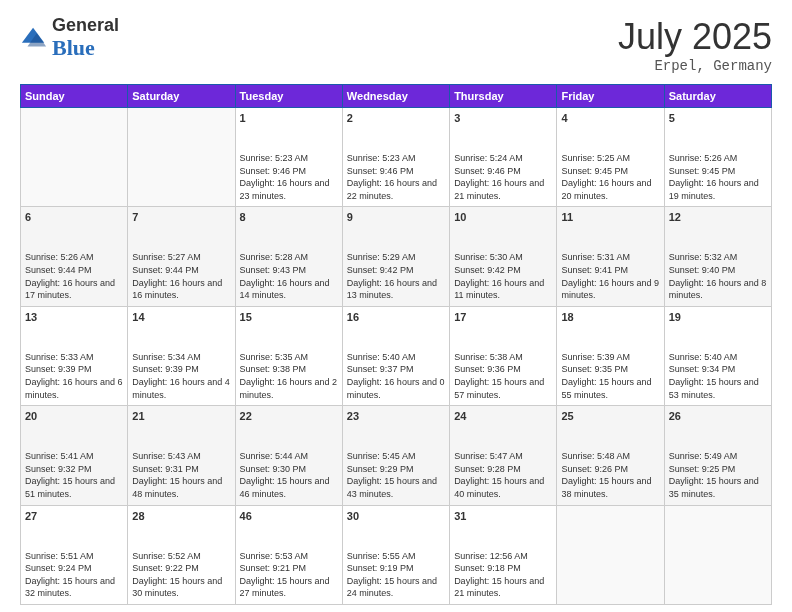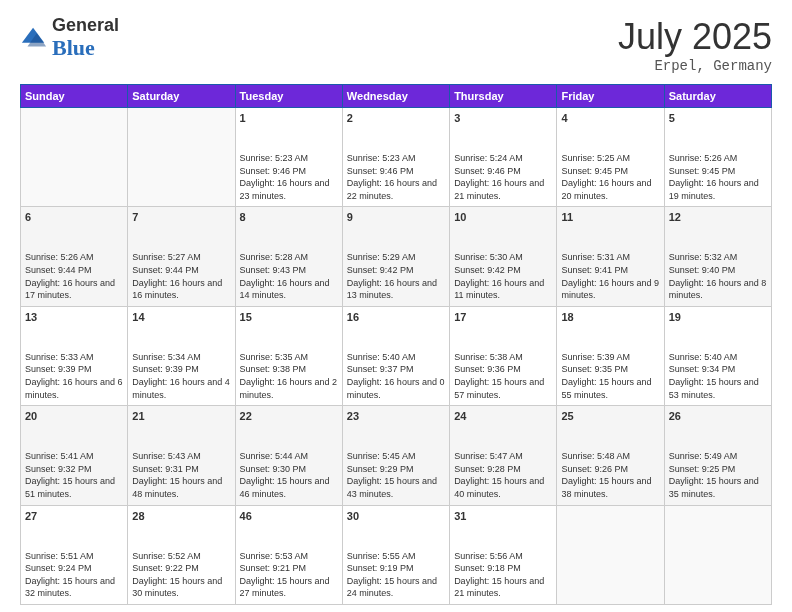--- a/index.html
+++ b/index.html
@@ -354,21 +354,21 @@
           </td>
           <td>
             <span class="day-number">30</span>
             <div class="day-info">Sunrise: 5:55 AM
 Sunset: 9:19 PM
 Daylight: 15 hours
 and 24 minutes.</div>
           </td>
           <td>
             <span class="day-number">31</span>
-            <div class="day-info">Sunrise: 5:56 AM
+            <div class="day-info">Sunrise: 12:56 AM
 Sunset: 9:18 PM
 Daylight: 15 hours
 and 21 minutes.</div>
           </td>
           <td class="empty-cell"></td>
           <td class="empty-cell"></td>
         </tr>
       </tbody>
   </table>
 </div>

